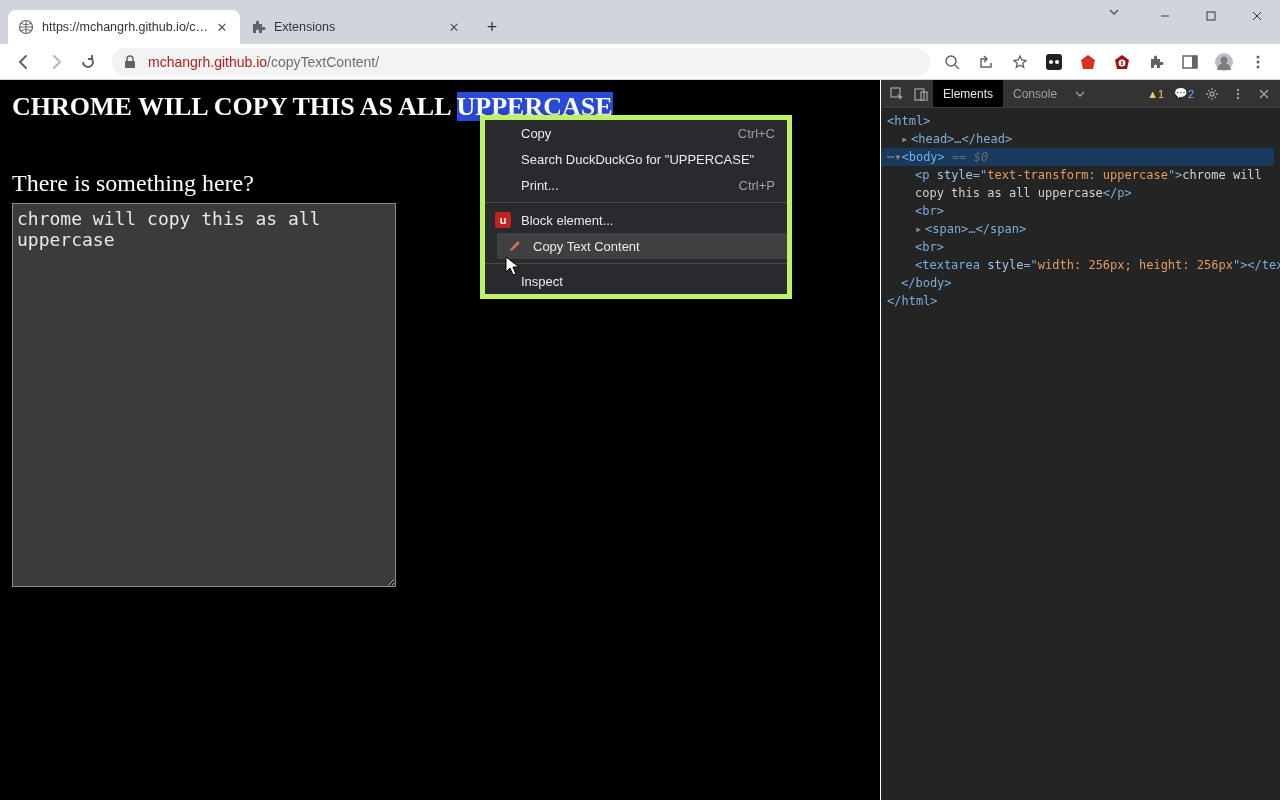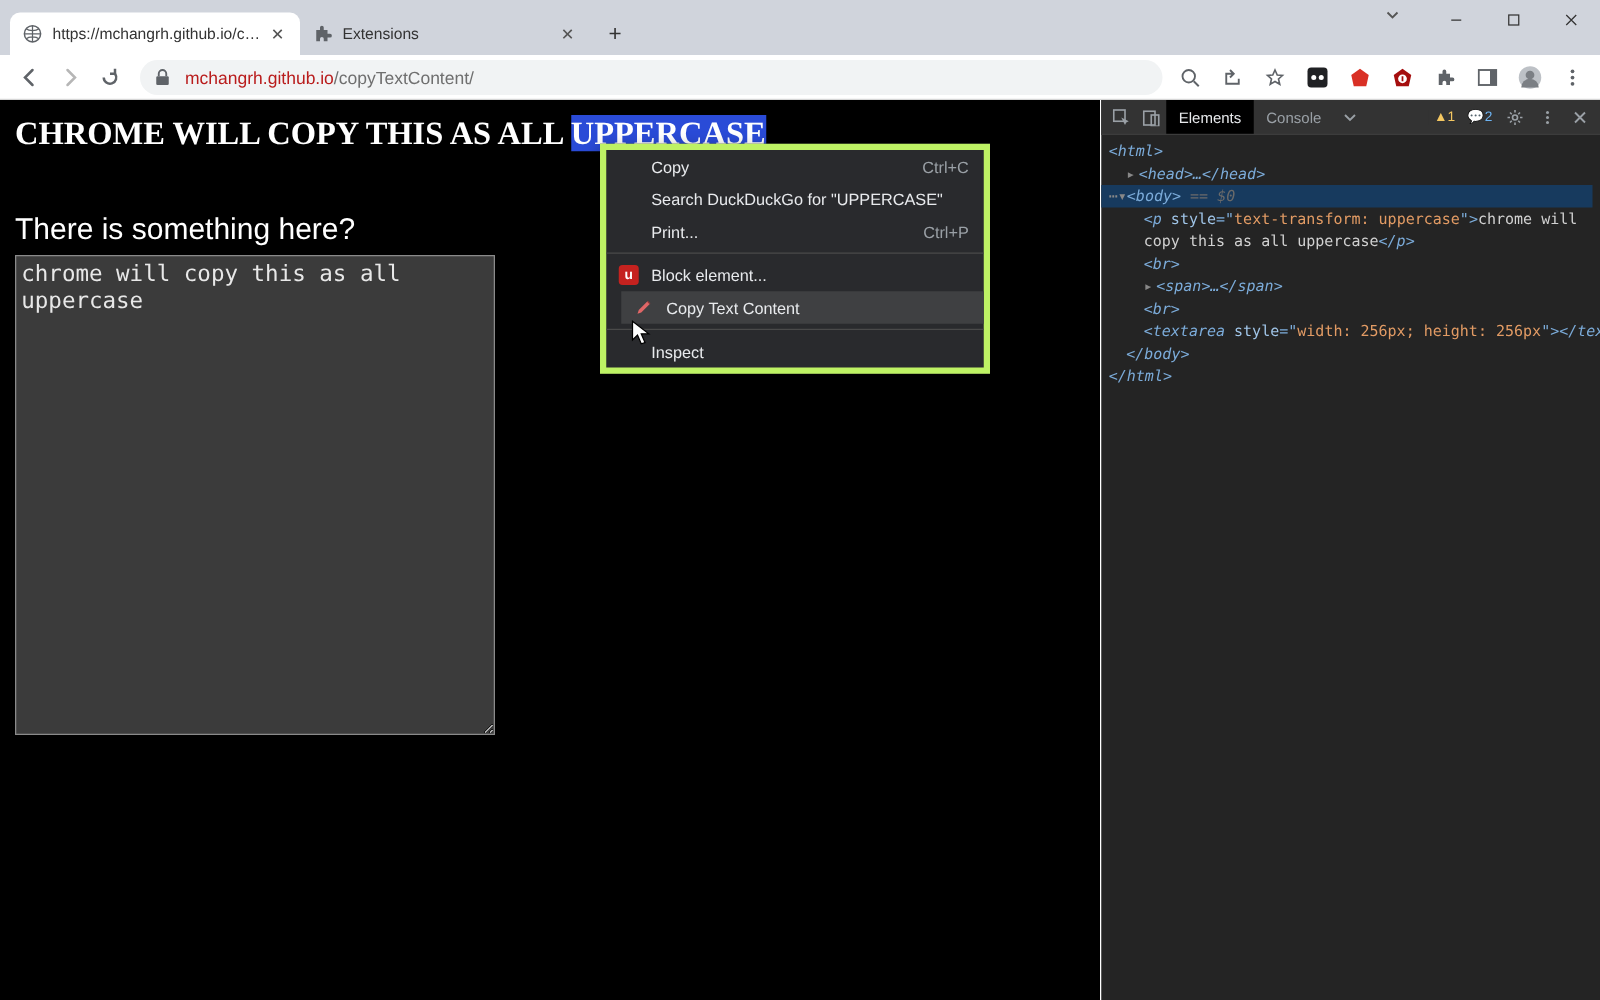--- a/index.html
+++ b/index.html
@@ -170,21 +170,21 @@
   font-size: 26px;
   text-transform: uppercase;
   color: #fff;
   margin-bottom: 48px;
 }
 .page h1 .sel {
   background: #2a4bd7;
   color: #fff;
 }
 .page .sub {
-  font-family: Liberation Sans, sans-serif;
+  font-family: Liberation Serif, serif;
   font-size: 24px;
   margin-bottom: 6px;
 }
 .page textarea {
   width: 384px;
   height: 384px;
   background: #3b3b3b;
   color: #e8e8e8;
   border: 1px solid #8a8a8a;
   font-family: "Consolas", monospace;
@@ -306,21 +306,21 @@
 .dt-body {
   flex: 1;
   padding: 4px 6px;
   font-family: Menlo, Consolas, monospace;
   font-size: 12px;
   color: #d1d1d1;
   line-height: 1.5;
   overflow: hidden;
 }
 .dt-body .line { white-space: pre; }
-.dt-body .tag { color: #7cacda; font-style: italic; }
+.dt-body .tag { color: #7cacda; }
 .dt-body .attr { color: #a0c5e8; }
 .dt-body .str { color: #e29b64; }
 .dt-body .text { color: #d1d1d1; }
 .dt-body .arrow { color: #888; display:inline-block; width:10px; }
 .dt-body .sel-line { background: #173a5e; }
 .dt-body .hint { color: #6a6a6a; font-style: italic; }
 .ind1 { padding-left: 14px; }
 .ind2 { padding-left: 28px; }
 
 

